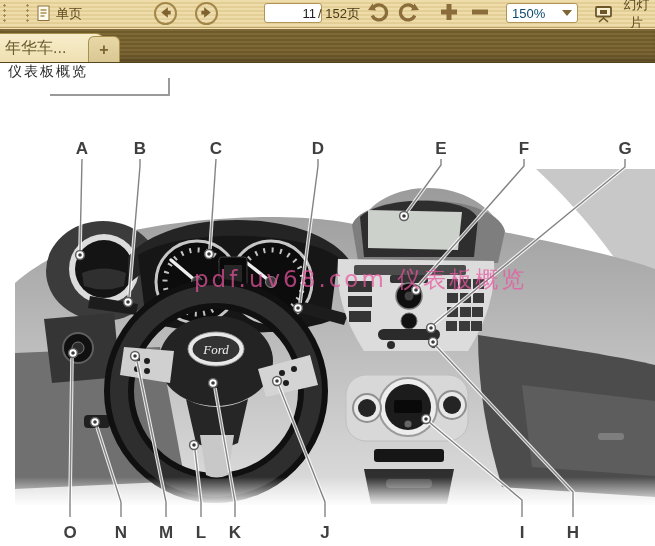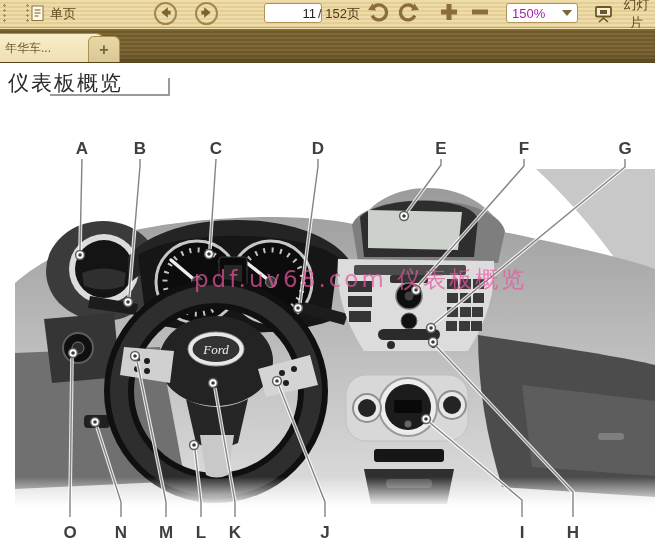--- a/index.html
+++ b/index.html
@@ -17,43 +17,43 @@
   .pill{background:linear-gradient(#94793e,#6c5323);border:1px solid #584319;border-radius:12px;
         height:22px;top:2px;padding:0 10px 0 6px;color:#f3e3b0;box-shadow:inset 0 1px 0 rgba(255,255,255,.35);}
   .navcircle{top:2px;width:23px;height:23px;border:2px solid #a3864a;border-radius:50%;
              justify-content:center;background:rgba(255,255,255,.08);}
   .page-input{position:absolute;top:3px;left:264px;width:58px;height:20px;box-sizing:border-box;
       border:1px solid #b19558;border-radius:3px;background:#fff;color:#222;font-size:13px;
       text-align:right;padding:0 5px;font-family:"Liberation Sans",sans-serif;}
   .page-total{left:318px;color:#4a3a18;}
   .zoom-combo{position:absolute;top:3px;left:506px;width:72px;height:20px;box-sizing:border-box;
       border:1px solid #b19558;border-radius:3px;background:#fff;display:flex;align-items:center;
-      justify-content:space-between;padding:0 5px;font-size:13px;color:#a21caf;}
+      justify-content:space-between;padding:0 5px;font-size:13px;color:#0c4a6e;}
   .caret{width:0;height:0;border-left:5px solid transparent;border-right:5px solid transparent;
          border-top:6px solid #7d6534;}
   .icon-gap{margin-right:5px;display:inline-flex;}
 
   
   .tabbar{position:relative;width:655px;height:33px;
     background:repeating-linear-gradient(180deg,#7d6836 0px,#7d6836 2px,#6f5a2c 2px,#6f5a2c 4px);
     border-top:1px solid #f2e3b4;border-bottom:1px solid #57441c;
     box-shadow:inset 0 -8px 10px -6px rgba(0,0,0,.35);}
   .tab{position:absolute;bottom:0;display:flex;align-items:center;cursor:default;}
   .tab.active{left:-10px;width:92px;height:28px;border:1px solid #a8904f;border-bottom:none;
      border-radius:8px 8px 0 0;background:linear-gradient(#f8eecb,#eee0b2);padding:0 6px 0 14px;}
-  .tab-title{font-size:12px;color:#6d5c30;white-space:nowrap;overflow:hidden;flex:1;}
+  .tab-title{font-size:16px;color:#6d5c30;white-space:nowrap;overflow:hidden;flex:1;}
   .tab-close{font-size:13px;font-weight:bold;color:#b3a065;margin-left:6px;}
   .tab.new{left:88px;width:30px;height:25px;border:1px solid #a8904f;border-bottom:none;
      border-radius:6px 6px 0 0;background:linear-gradient(#e8d8a6,#d9c894);justify-content:center;}
   .tab.new span{font-size:16px;font-weight:bold;color:#7a6434;line-height:1;}
 
   
   .page{position:relative;width:655px;height:485px;background:#fff;}
-  .heading{position:absolute;left:8px;top:6px;margin:0;font-family:Liberation Sans, sans-serif;
-     font-weight:400;font-size:21px;letter-spacing:2px;color:#2b2b2b;}
+  .heading{position:absolute;left:8px;top:0;margin:0;font-family:Liberation Sans, sans-serif;
+     font-weight:400;font-size:14px;letter-spacing:2px;color:#2b2b2b;}
   .h-underline{position:absolute;left:50px;top:31px;width:120px;height:2px;background:#9a9a9a;}
   .h-tick{position:absolute;left:168px;top:15px;width:2px;height:18px;background:#9a9a9a;}
   .figure{position:absolute;left:0;top:0;}
   .watermark{position:absolute;left:194px;top:201px;font-size:23px;letter-spacing:3px;
      color:rgba(233,85,160,.72);white-space:nowrap;pointer-events:none;font-family:"DejaVu Sans",sans-serif;}
 
   
   .leader-case{fill:none;stroke:#ffffff;stroke-width:3.6;opacity:.85;}
   .leader{fill:none;stroke:#838383;stroke-width:1.4;}
   .dot-outer{fill:#ffffff;stroke:#5f5f5f;stroke-width:1.5;}
@@ -63,21 +63,21 @@
 </style>
 </head>
 <body>
 
 <div class="viewer">
 
   <div class="toolbar">
     <div class="grip" style="left:3px"></div>
     <div class="grip" style="left:26px"></div>
 
-    <button class="tb" style="left:31px">
+    <button class="tb" style="left:37px">
       <span class="icon-gap">
         <svg width="14" height="17" viewBox="0 0 14 17">
             <rect x="1" y="1" width="11" height="14.5" fill="#fdfaf0" stroke="#8a7138"></rect>
             <path d="M3.5 5h6M3.5 8h6M3.5 11h4" stroke="#a98f52" stroke-width="1.3"></path>
           </svg>
       </span>
       <span>单页</span>
     </button>
 
 

